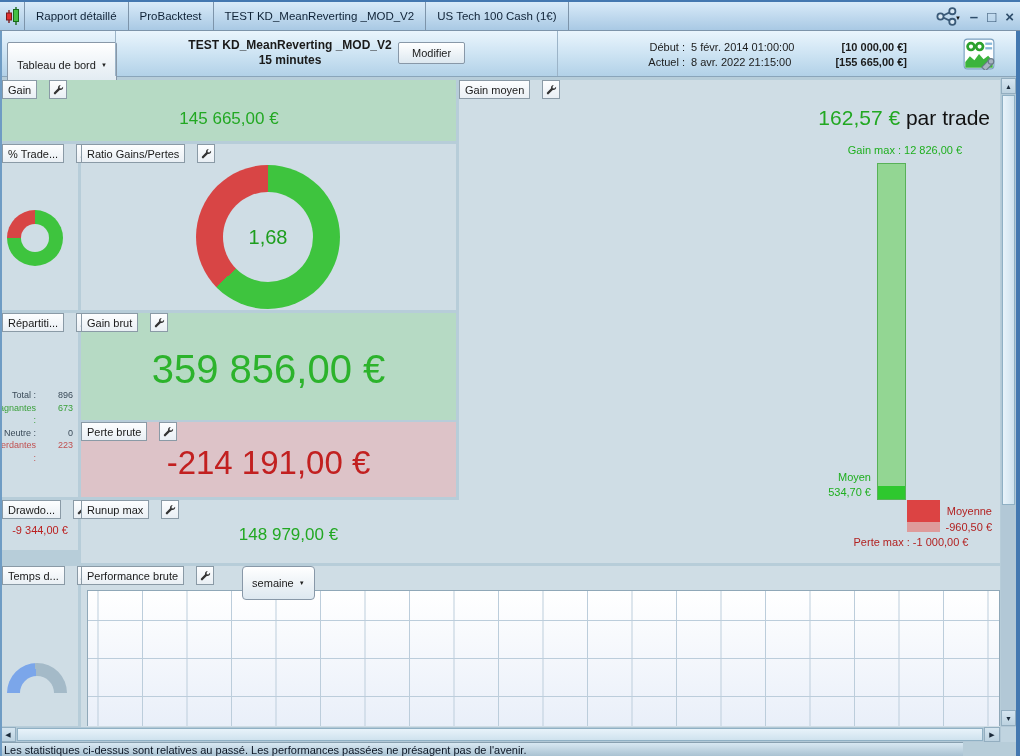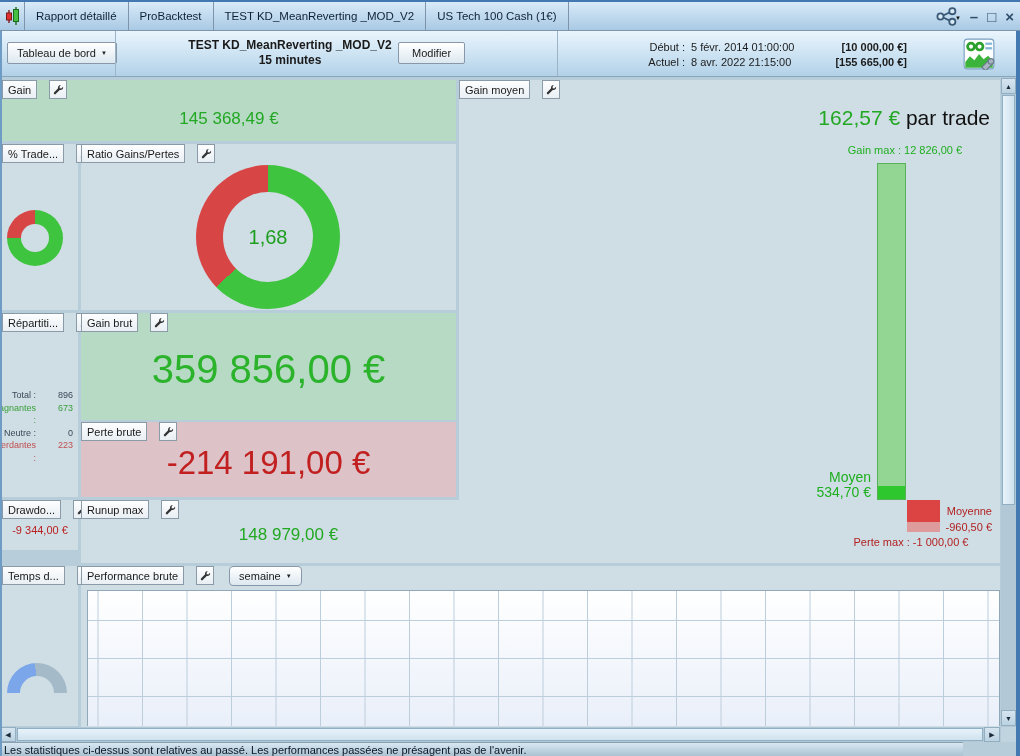--- a/index.html
+++ b/index.html
@@ -17,39 +17,39 @@
   .ttab:first-child{border-left:1px solid #7d94aa}
   .winctl{position:absolute;right:6px;top:2px;bottom:0;display:flex;align-items:center;gap:9px}
   .wbtn{color:#2e4d6b;font-size:15px;font-weight:bold;line-height:1;cursor:default}
   .share-caret{font-size:6px;color:#111;margin-left:-4px;align-self:flex-end;padding-bottom:5px}
   
   .toolbar{position:absolute;left:0;top:31px;width:1020px;height:46px;
     background:linear-gradient(#eaf5fd,#cbe2f2 55%,#b2d1e8);border-bottom:1px solid #8aa5ba}
   .tsep{position:absolute;top:0;bottom:0;width:1px;background:#9cb4c8}
   .btn{display:inline-flex;align-items:center;gap:5px;font-size:11px;color:#1a1a1a;
     background:linear-gradient(#ffffff,#dde8f0);border:1px solid #8898a8;border-radius:2px;
-    padding:4px 9px;white-space:nowrap}
+    padding:16px 9px;white-space:nowrap}
   .caret{font-size:6px;color:#222}
   .strategy{position:absolute;left:140px;top:7px;width:300px;text-align:center;
     font-size:12px;font-weight:bold;color:#1a1a1a;line-height:15px}
   .dates{position:absolute;left:645px;top:9px;font-size:11px;color:#1c1c1c;
     display:grid;grid-template-columns:40px 118px 92px;grid-column-gap:6px;line-height:14.5px}
   .dates .lab{text-align:right}
   .dates .cap{text-align:right;font-weight:bold}
   .dashbtn{position:absolute;right:25px;top:7px;width:32px;height:32px}
   
   .panel{position:absolute;background:#cfdde5}
   .panel.green{background:#b6dac4}
   .panel.pink{background:#ddc3c8}
   .ptab{position:absolute;top:0;left:0;display:flex;gap:12px;z-index:2;align-items:flex-start}
   .ptab .lbl{height:19px;display:flex;align-items:center;padding:0 5px;font-size:11px;color:#1a1a1a;
     background:linear-gradient(#fdfeff,#e9eff4);border:1px solid #8a9aa6;white-space:nowrap}
   .ptab .wr{height:19px;width:18px;display:flex;align-items:center;justify-content:center;
     background:linear-gradient(#fdfeff,#e9eff4);border:1px solid #8a9aa6}
-  .ptab .period{height:20px;margin-left:3px;border-radius:4px}
+  .ptab .period{height:20px;margin-left:16px;border-radius:4px}
   .val{position:absolute;white-space:nowrap}
   .green-t{color:#22a822}
   .red-t{color:#bb2020}
   .donut{position:absolute;border-radius:50%}
   .donut-hole{position:absolute;border-radius:50%;background:#cfdde5;display:flex;
     align-items:center;justify-content:center}
   
   .gbar{position:absolute;left:418px;top:83px;width:29px;height:337px;background:#93d693;
     border:1px solid #58b158}
   .gbar .avgseg{position:absolute;left:0;right:0;bottom:0;height:13px;background:#2ec82e}
@@ -168,21 +168,21 @@
 
   <div class="panel green" style="left:2px;top:80px;width:454px;height:61px">
     <div class="ptab">
       <span class="lbl">Gain</span>
       <span class="wr">
         <svg viewBox="0 0 14 14" width="11" height="11">
             <path d="M9.8 1.2a3.4 3.4 0 0 0-3.3 4.3L1.6 10.4a1.5 1.5 0 1 0 2.1 2.1l4.9-4.9a3.4 3.4 0 0 0 4.2-4.2L10.6 5.6 8.5 5.5 8.4 3.4z" fill="#333"></path>
           </svg>
       </span>
     </div>
-    <div class="val green-t" style="left:0;right:0;top:29px;text-align:center;font-size:17px">145 368,49 €</div>
+    <div class="val green-t" style="left:0;right:0;top:29px;text-align:center;font-size:17px">145 665,00 €</div>
   </div>
 
   <div class="panel" style="left:2px;top:144px;width:76px;height:166px">
     <div class="ptab">
       <span class="lbl">% Trade...</span>
       <span class="wr">
         <svg viewBox="0 0 14 14" width="11" height="11">
             <path d="M9.8 1.2a3.4 3.4 0 0 0-3.3 4.3L1.6 10.4a1.5 1.5 0 1 0 2.1 2.1l4.9-4.9a3.4 3.4 0 0 0 4.2-4.2L10.6 5.6 8.5 5.5 8.4 3.4z" fill="#333"></path>
           </svg>
       </span>
@@ -290,21 +290,21 @@
           </svg>
       </span>
     </div>
     <div class="val gm-avg" style="right:10px;top:26px">
       <span class="green-t">162,57 €</span><span style="color:#111"> par trade</span>
     </div>
     <div class="val" style="left:356px;top:64px;width:180px;text-align:center;font-size:11px;color:#1faf1f">Gain max : 12 826,00 €</div>
     <div class="gbar">
         <div class="avgseg"></div>
       </div>
-    <div class="val" style="left:320px;top:390px;width:92px;text-align:right;font-size:14px;color:#1faf1f;line-height:15px">
+    <div class="val" style="left:320px;top:390px;width:92px;text-align:right;font-size:11px;color:#1faf1f;line-height:15px">
       <div>Moyen</div>
       <div>534,70 €</div>
     </div>
     <div class="rbar">
         <div class="top"></div>
         <div class="bot"></div>
       </div>
     <div class="val" style="left:476px;top:423px;width:57px;text-align:right;font-size:11px;color:#b22222;line-height:16px">
       <div>Moyenne</div>
       <div>-960,50 €</div>

